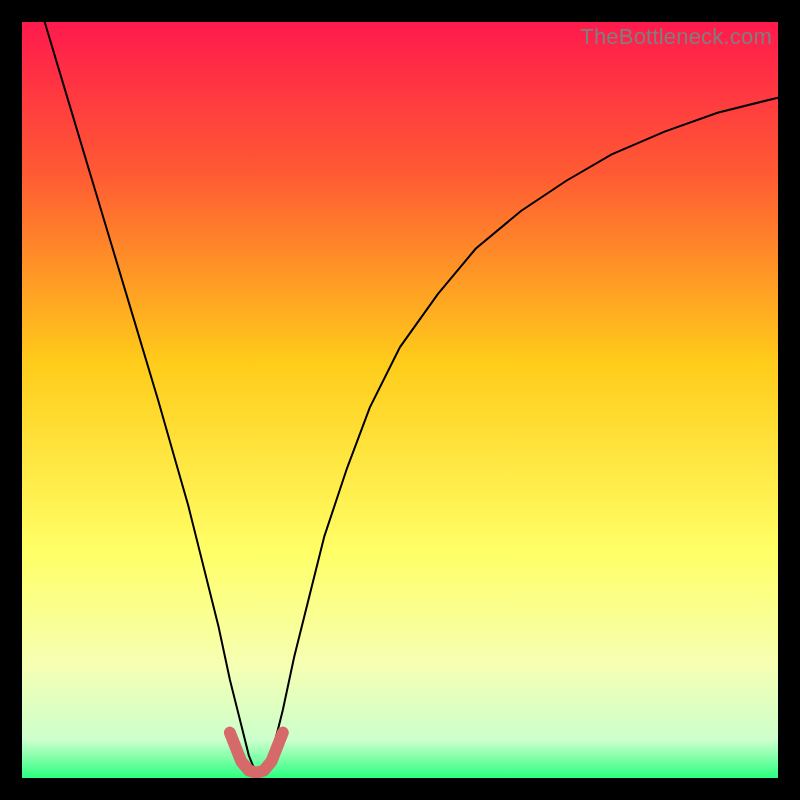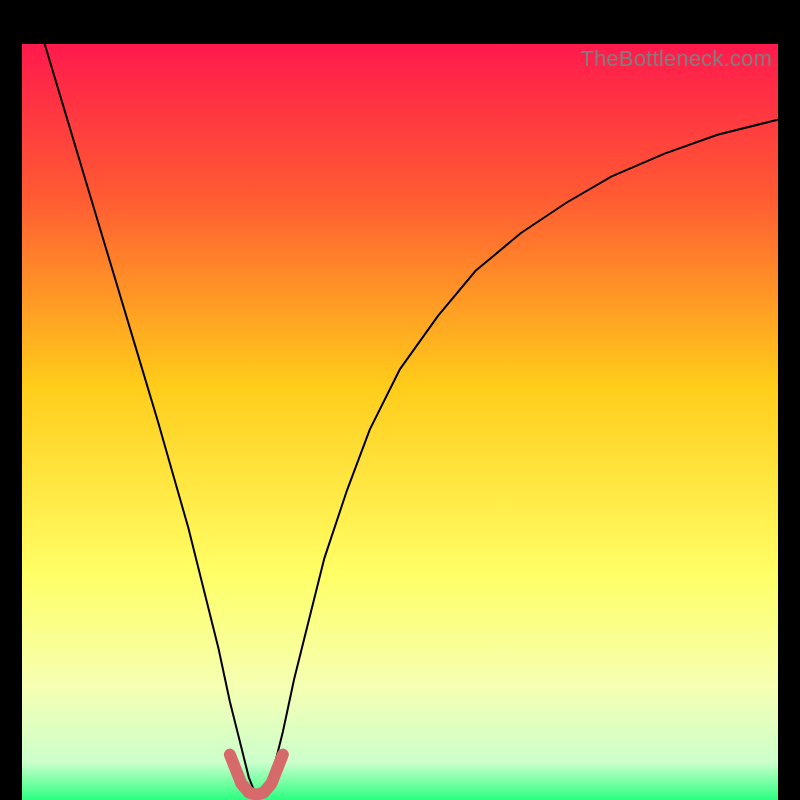--- a/index.html
+++ b/index.html
@@ -11,21 +11,20 @@
     overflow: hidden;
     font-family: Arial, Helvetica, sans-serif;
   }
   .frame {
     position: absolute;
     left: 22px;
     top: 22px;
     width: 756px;
     height: 756px;
     background: #000;
-    margin-top: 22px;
   }
   .plot-area {
     position: absolute;
     left: 0;
     top: 0;
     width: 756px;
     height: 756px;
   }
   .watermark {
     position: absolute;

